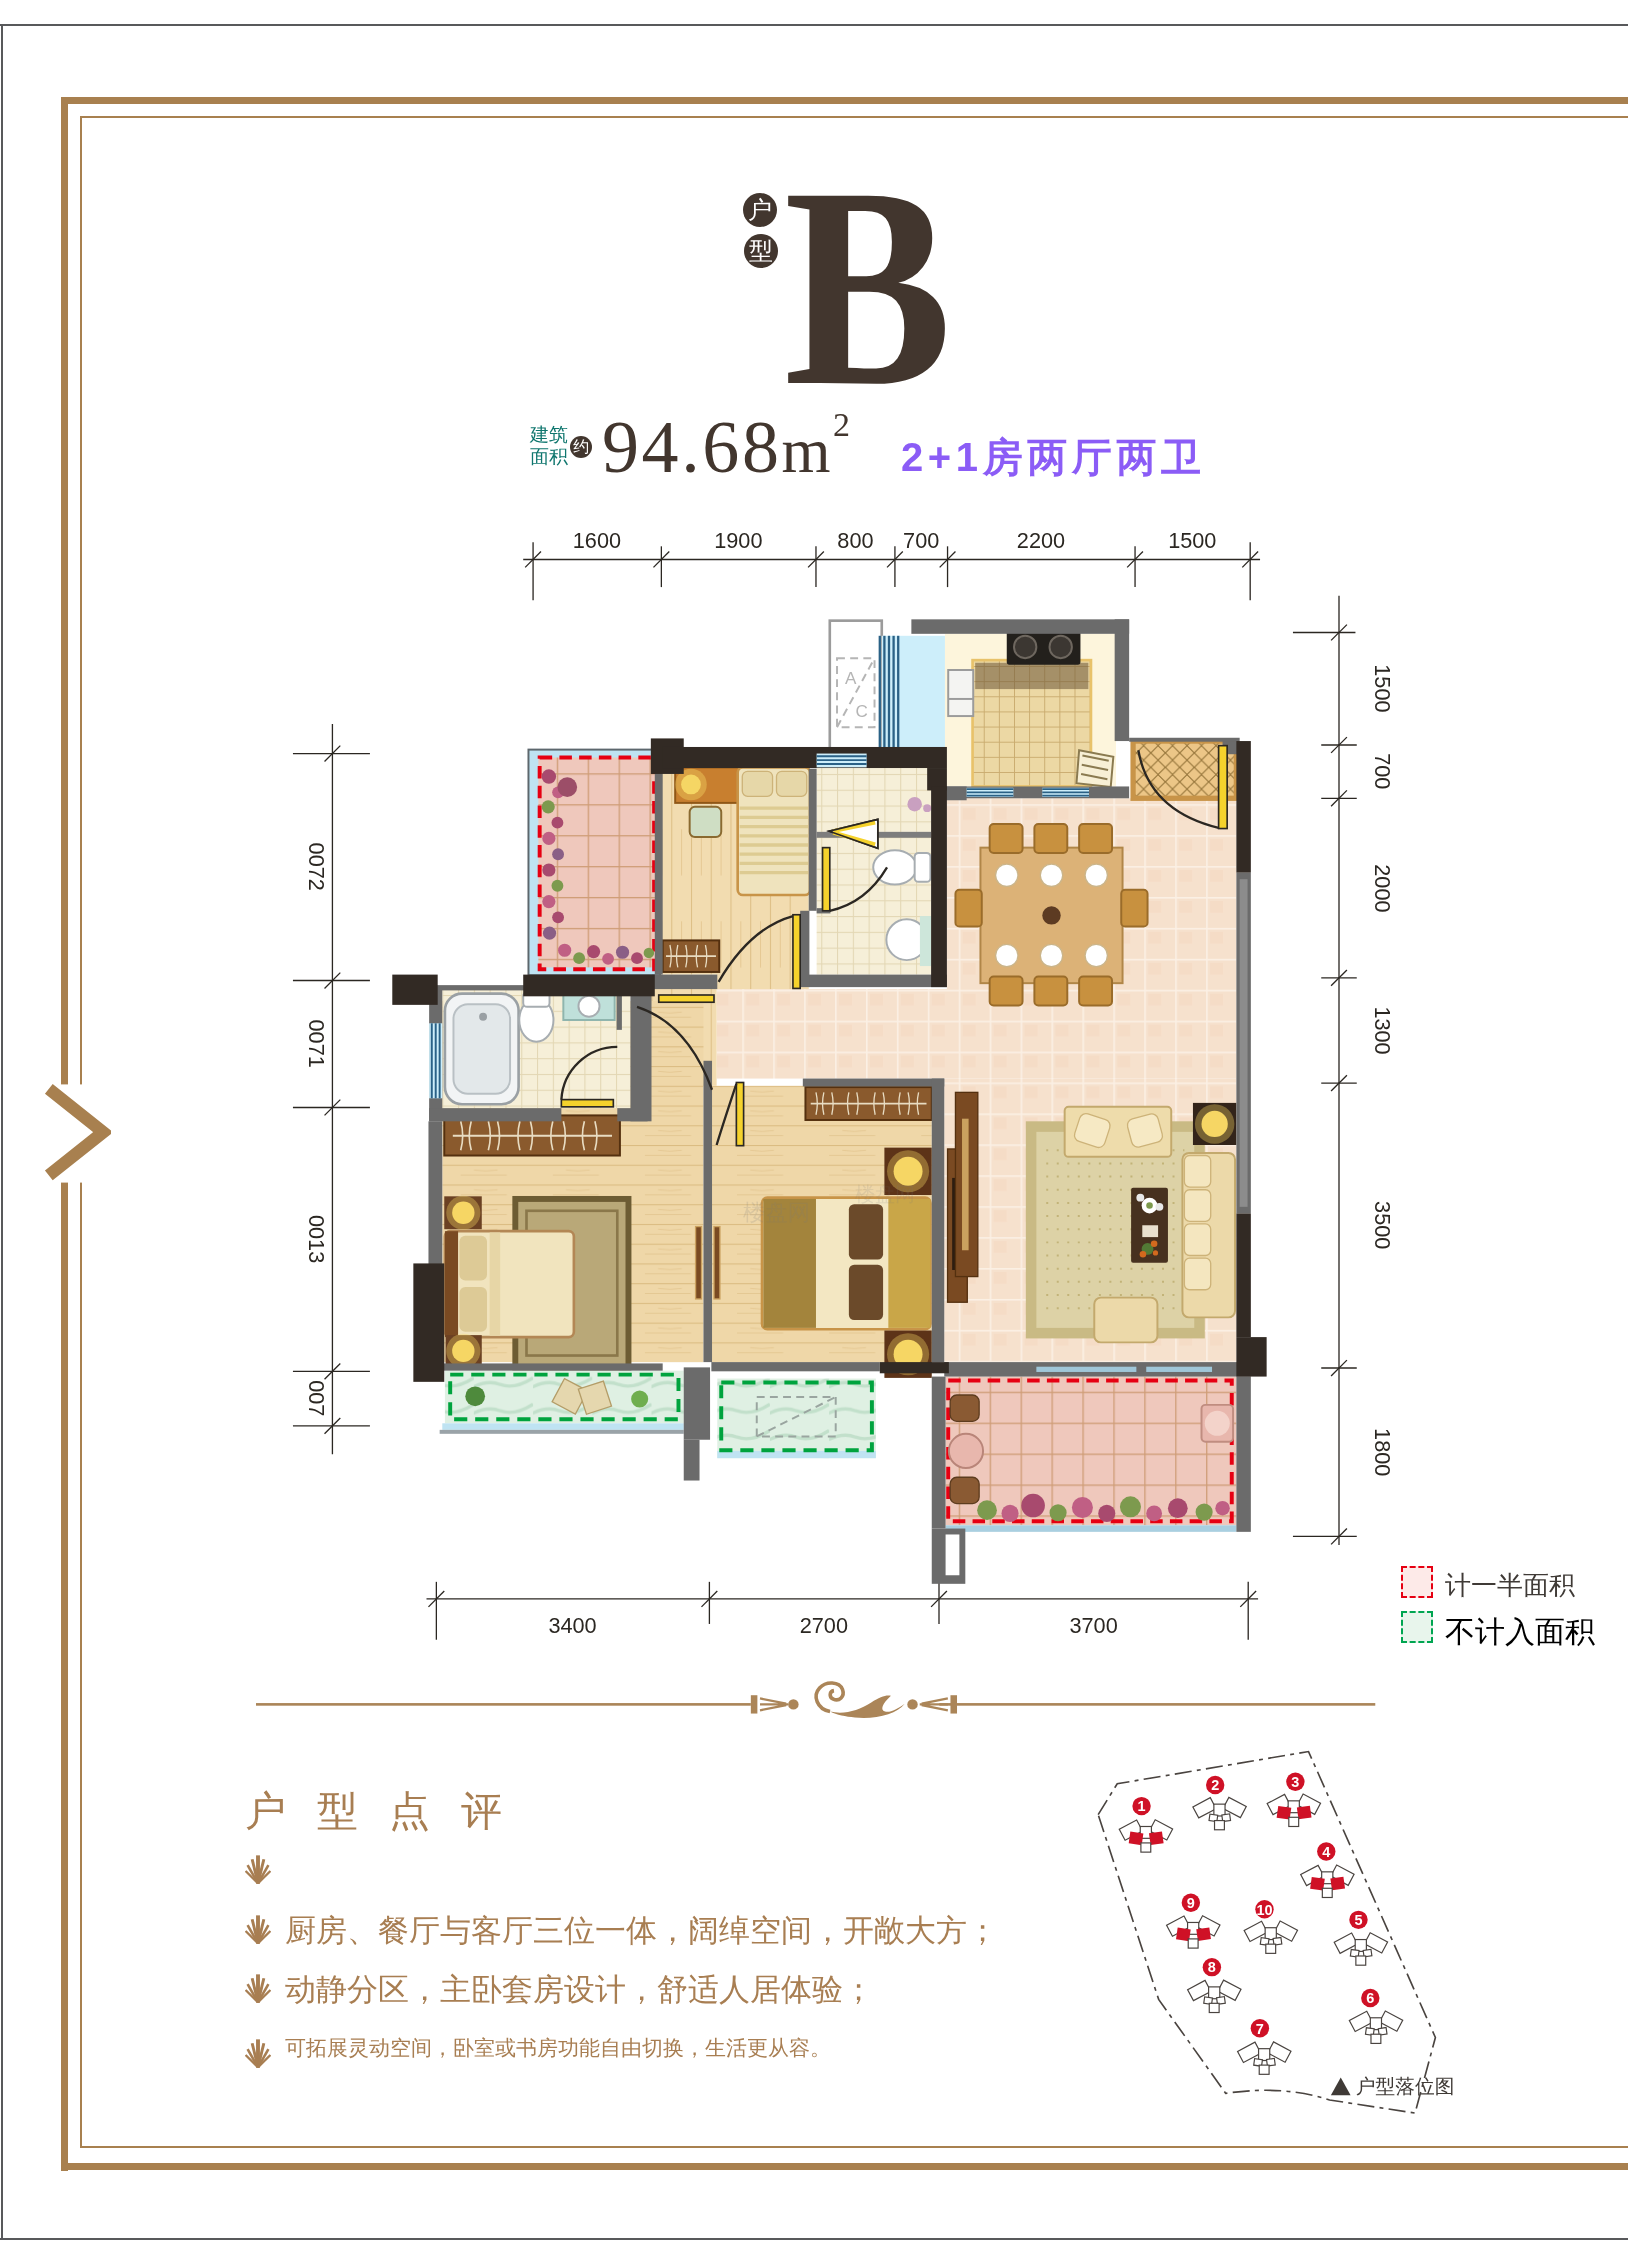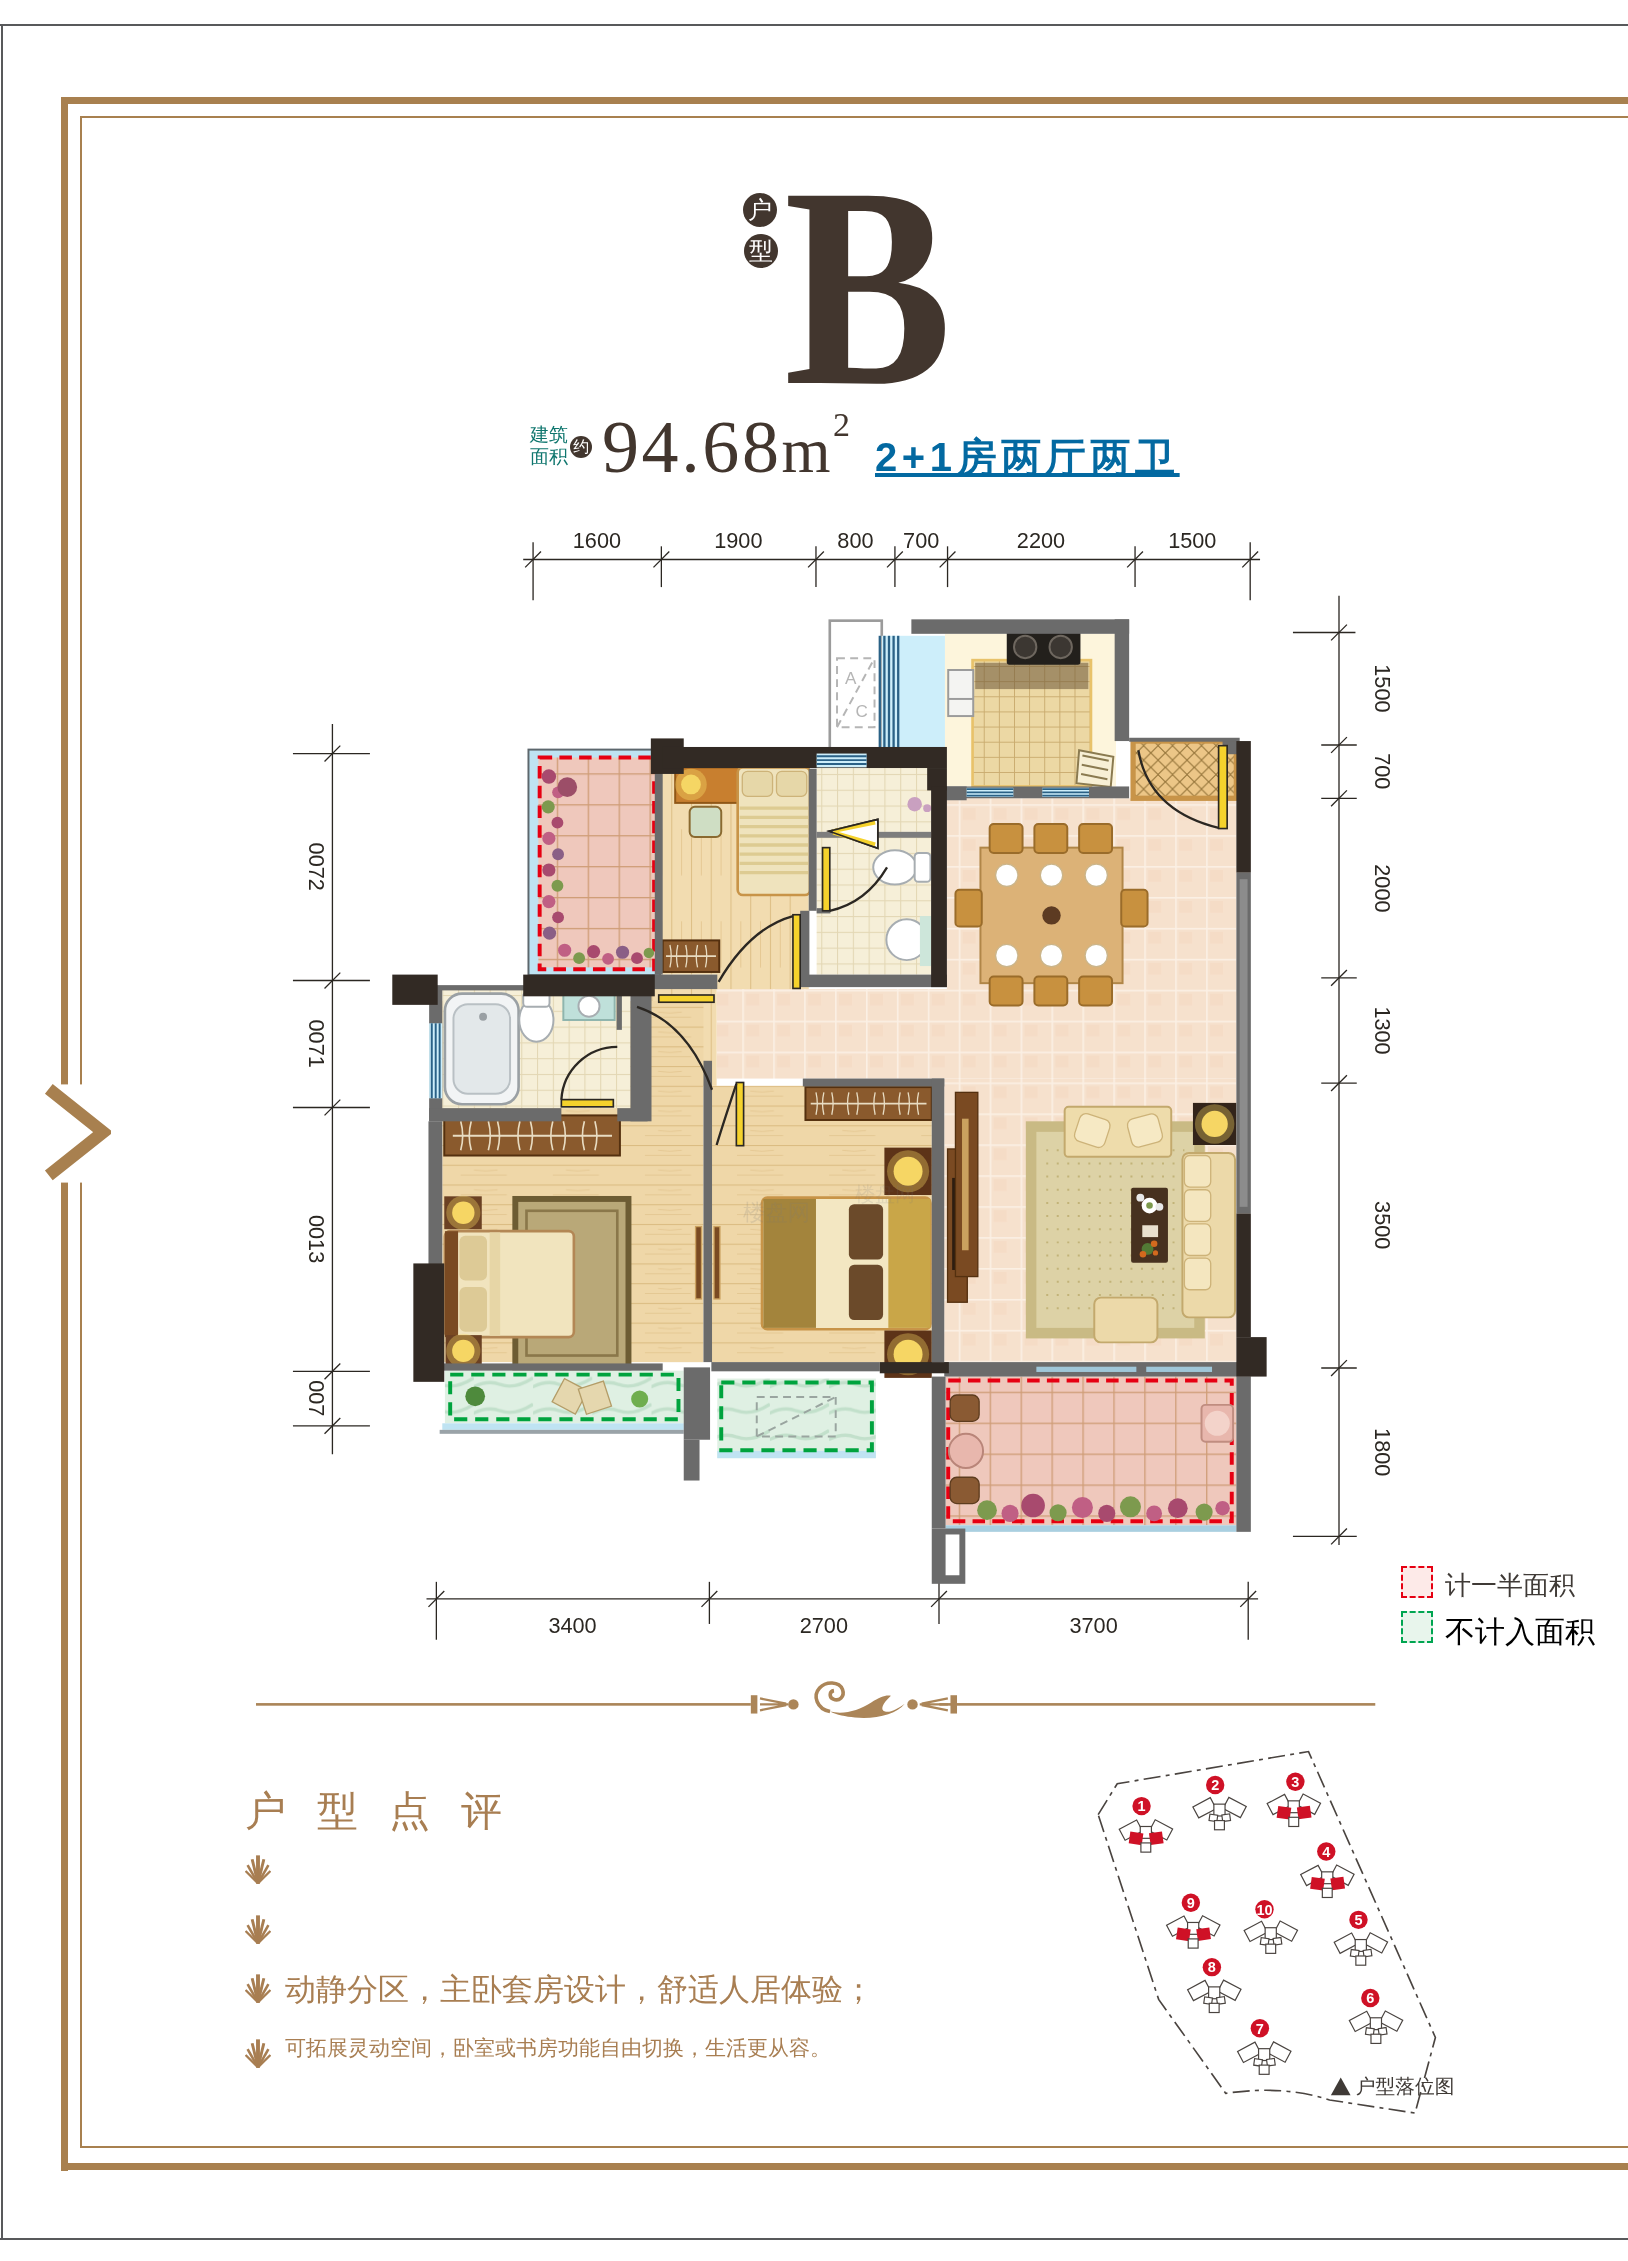--- a/index.html
+++ b/index.html
@@ -39,21 +39,21 @@
 <div class="abs" style="left:744px;top:234px;width:34px;height:34px;border-radius:50%;background:#42362e;color:#fff;font-size:24px;line-height:34px;text-align:center;">型</div>
 
 <div class="abs" style="left:784px;top:172px;width:171px;height:230px;font-family:'Liberation Serif',serif;font-weight:bold;font-size:286px;line-height:230px;color:#42362e;transform:scaleX(0.88);transform-origin:left top;">B</div>
 
 <div class="abs" style="left:530px;top:424px;width:46px;font-size:19px;line-height:22px;color:#0f766e;">建筑<br>面积</div>
 
 <div class="abs" style="left:570px;top:436px;width:22.4px;height:22.4px;border-radius:50%;background:#42362e;color:#fff;font-size:16px;line-height:22.4px;text-align:center;">约</div>
 
 <div class="abs" style="left:602px;top:405px;font-family:'Liberation Serif',serif;font-size:74px;color:#42362e;letter-spacing:2.6px;">94.68<span style="font-size:63px;">m</span><sup style="font-size:34px;vertical-align:36px;letter-spacing:0;">2</sup></div>
 
-<div class="abs" style="left:875px;top:430px;font-size:40px;color:#0369a1;font-weight:bold;letter-spacing:4.6px;text-decoration:underline;">2+1房两厅两卫</div>
+<div class="abs" style="left:901px;top:430px;font-size:40px;color:#8b5cf6;font-weight:bold;letter-spacing:4.6px;">2+1房两厅两卫</div>
 
 <svg class="abs" style="left:283px;top:520px;" width="1112" height="1125" viewBox="430 790 1690 1710">
 <defs>
   <pattern id="tilePink" width="47" height="47" patternUnits="userSpaceOnUse">
     <rect width="47" height="47" fill="#f6e1cd"></rect>
     <rect width="47" height="2.5" fill="#fbf0e4"></rect>
     <rect width="2.5" height="47" fill="#fbf0e4"></rect>
     <rect x="6" y="6" width="20" height="18" fill="#f3d8c0" opacity="0.5"></rect>
   </pattern>
   <pattern id="tileCream" width="24" height="24" patternUnits="userSpaceOnUse">
@@ -752,20 +752,21 @@
         <path d="M20 45 L20 2" stroke-width="6"></path>
         <path d="M20 45 L11 8" stroke-width="4.5"></path>
         <path d="M20 45 L29 8" stroke-width="4.5"></path>
         <path d="M20 45 L4 17" stroke-width="4"></path>
         <path d="M20 45 L36 17" stroke-width="4"></path>
         <path d="M20 45 L1 26" stroke-width="3.5"></path>
         <path d="M20 45 L39 26" stroke-width="3.5"></path>
       </g>
     </svg>
 
+<div class="abs" style="left:285px;top:1910px;font-size:31px;color:#a87e52;">厨房、餐厅与客厅三位一体，阔绰空间，开敞大方；</div>
 
 <svg class="abs" style="left:245px;top:1973px;" width="26" height="30" viewBox="0 0 40 46">
       <g stroke="#a87e52" fill="none" stroke-linecap="butt">
         <path d="M20 45 L20 2" stroke-width="6"></path>
         <path d="M20 45 L11 8" stroke-width="4.5"></path>
         <path d="M20 45 L29 8" stroke-width="4.5"></path>
         <path d="M20 45 L4 17" stroke-width="4"></path>
         <path d="M20 45 L36 17" stroke-width="4"></path>
         <path d="M20 45 L1 26" stroke-width="3.5"></path>
         <path d="M20 45 L39 26" stroke-width="3.5"></path>

